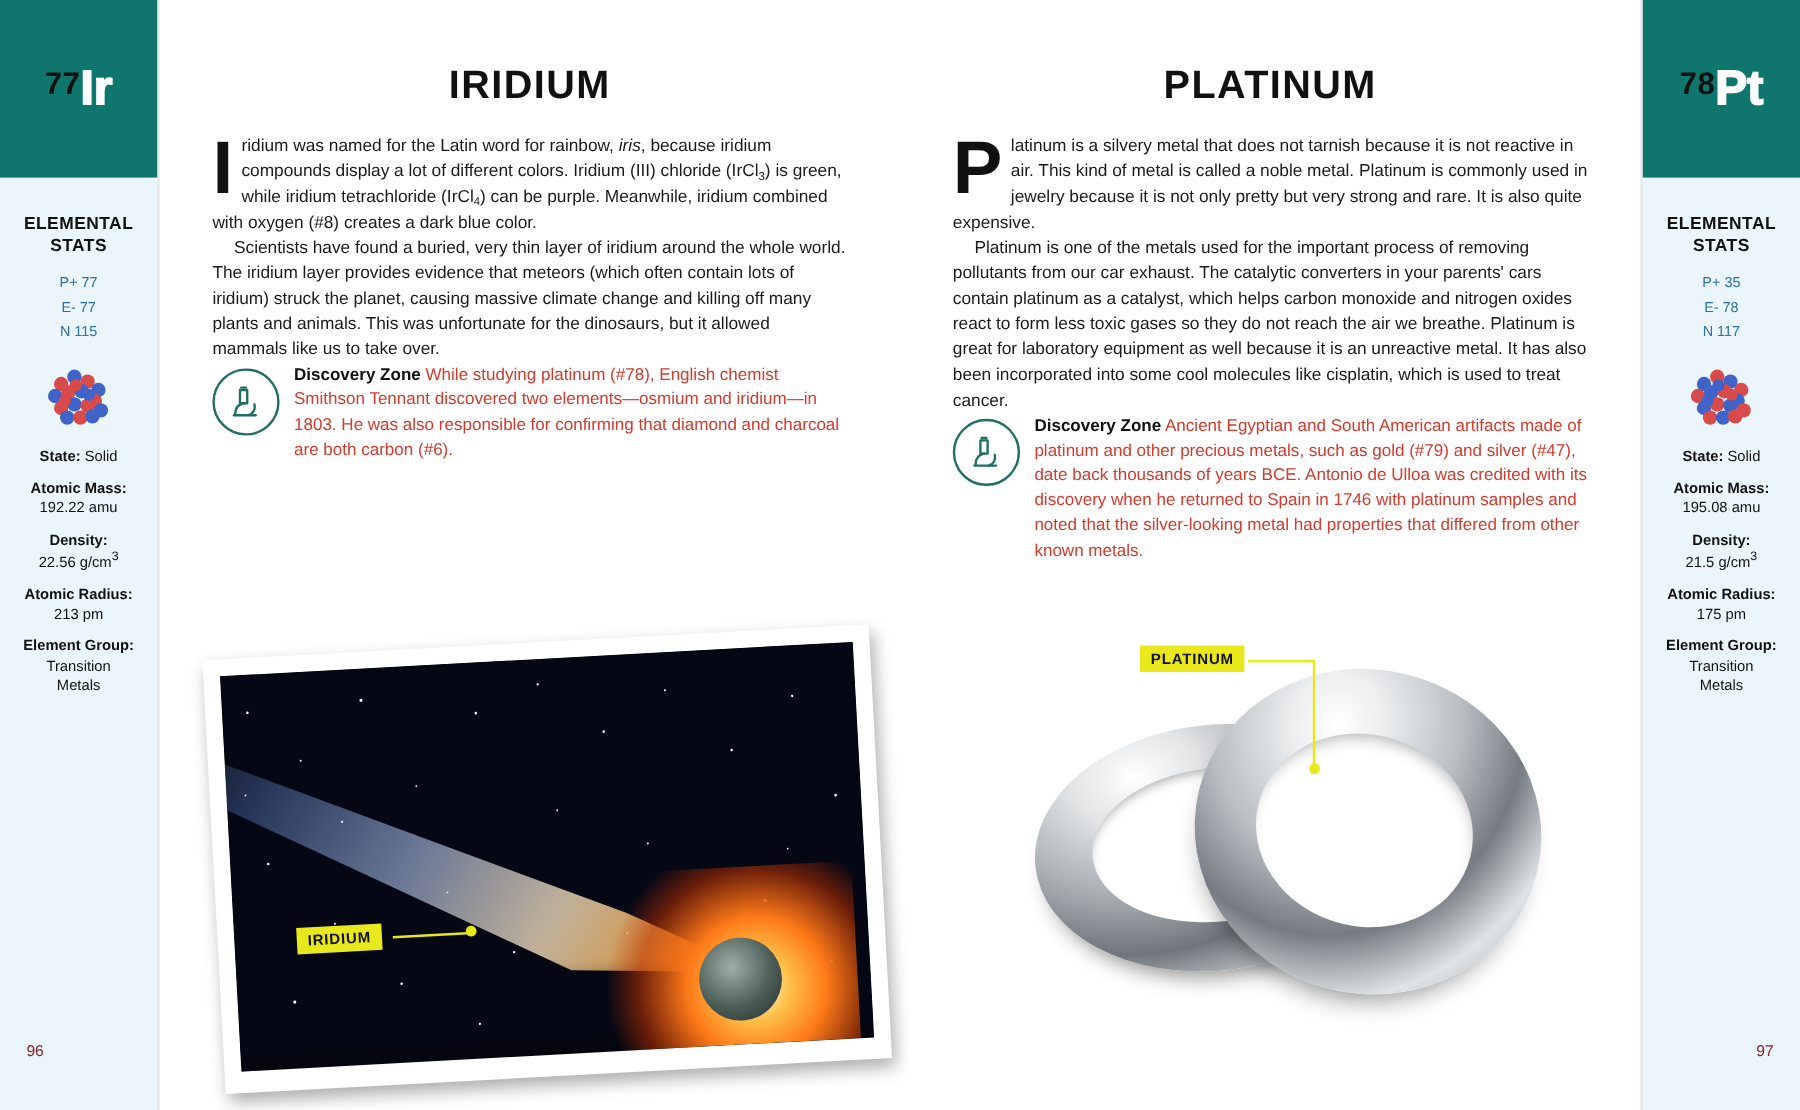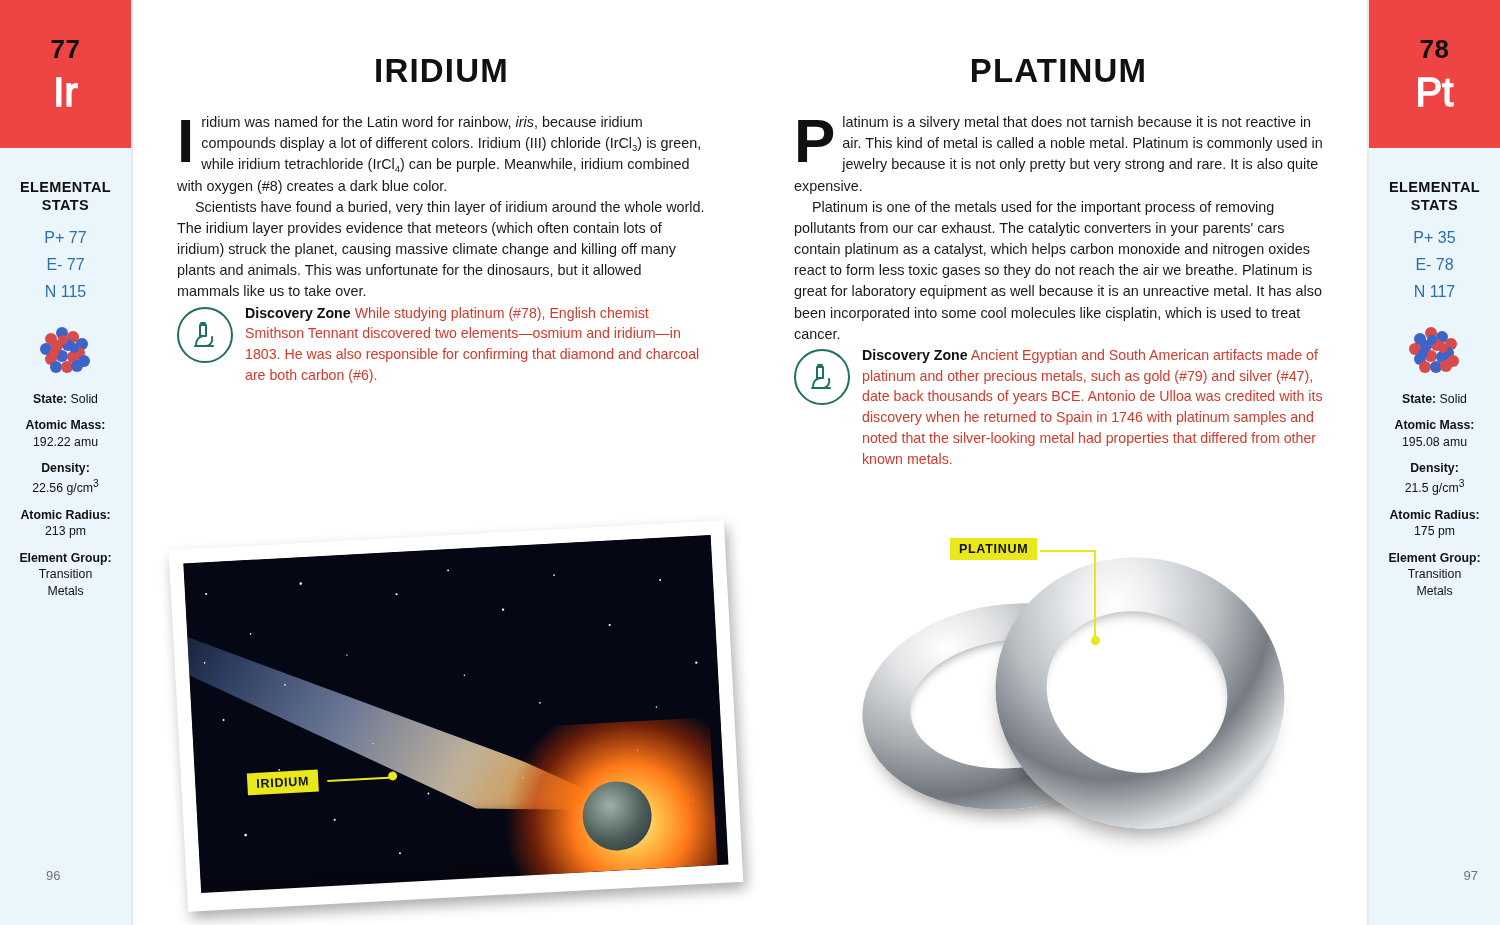--- a/index.html
+++ b/index.html
@@ -24,56 +24,56 @@
   .rail {
     width: 131px;
     height: 925px;
     background: #eaf6fb;
     position: relative;
     flex: 0 0 131px;
   }
   .rail.left { border-right: 2px solid #e9e9e9; }
   .rail.right { border-left: 2px solid #e9e9e9; }
   .rail-tab {
-    background: #ef4444;
+    background: #0f766e;
     height: 148px;
     position: relative;
     display: flex;
-    flex-direction: column;
+    flex-direction: row;
     align-items: center;
     justify-content: center;
   }
   .rail-num {
     font-size: 26px;
     font-weight: bold;
     color: #111;
     letter-spacing: 0.5px;
     line-height: 1;
     margin-bottom: 10px;
   }
   .rail-sym {
     font-size: 40px;
-    font-weight: normal;
+    font-weight: bold;
     color: #ffffff;
     line-height: 1;
     -webkit-text-stroke: 1.5px #ffffff;
     text-shadow: 0 0 0 #fff;
   }
   .stats-title {
     text-align: center;
     font-size: 14.5px;
     font-weight: bold;
     color: #111;
     letter-spacing: 0.4px;
     line-height: 1.25;
     margin-top: 30px;
   }
   .stats-line {
     text-align: center;
-    font-size: 16px;
+    font-size: 12px;
     color: #2d6fa8;
     line-height: 1.55;
     margin-top: 2px;
   }
   .stats-lines {
     margin-top: 12px;
   }
   .nucleus-wrap {
     display: flex;
     justify-content: center;
@@ -86,22 +86,21 @@
     line-height: 1.35;
     margin-top: 10px;
     padding: 0 8px;
   }
   .prop b { font-weight: bold; }
   .prop .val { font-weight: normal; }
   .page-num {
     position: absolute;
     bottom: 42px;
     font-size: 13px;
-    color: #737373;
-    margin-left: 24px;
+    color: #7f1d1d;
   }
   .rail.left .page-num { left: 22px; }
   .rail.right .page-num { right: 22px; }
 
   
   .page {
     flex: 1 1 0;
     position: relative;
     padding: 0;
     height: 812px;

